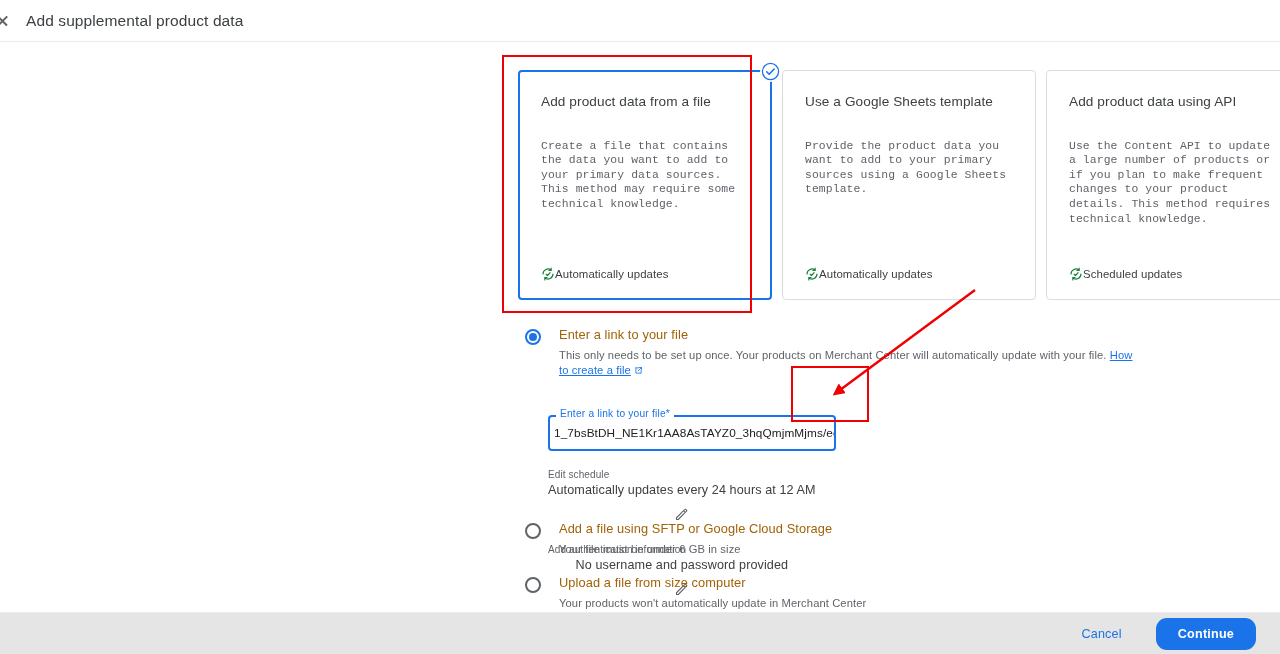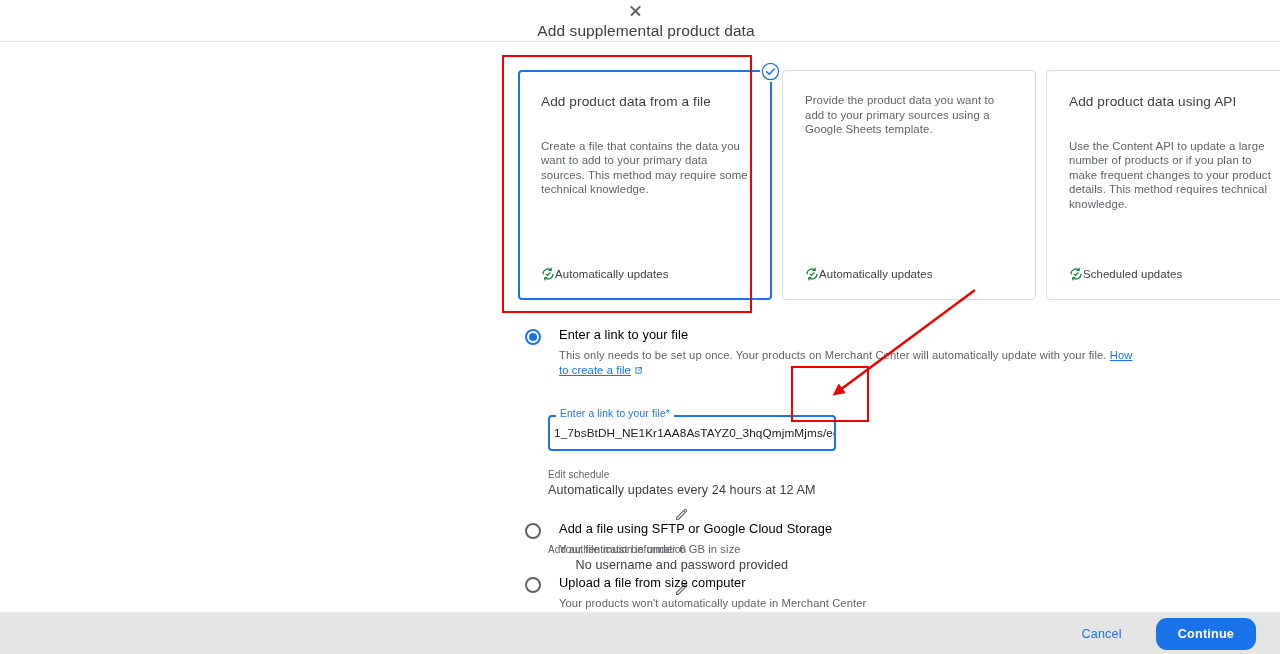--- a/index.html
+++ b/index.html
@@ -11,21 +11,21 @@
     color: #202124;
     overflow: hidden;
   }
 
   
   #app-header {
     position: absolute; top: 0; left: 0;
     width: 1280px; height: 42px;
     background: #fff;
     border-bottom: 1px solid #e8eaed;
-    display: flex; align-items: center; flex-direction: column;
+    display: flex; align-items: center;
   }
   #close-icon {
     width: 22px; height: 22px;
     margin-left: -8px;
     position: relative;
     flex: 0 0 auto;
     cursor: pointer;
   }
   #close-icon::before, #close-icon::after {
     content: ""; position: absolute;
@@ -76,20 +76,21 @@
     color: #3c4043;
     line-height: 1.3;
     margin-bottom: 28px;
     letter-spacing: .1px;
   }
   .card-desc {
     font-size: 11.4px;
     color: #5f6368;
     line-height: 1.28;
     letter-spacing: .1px;
+    font-family: Liberation Mono, monospace;
   }
   .card-footer {
     margin-top: auto;
     display: flex; align-items: center;
     gap: 0;
   }
   .card-footer .badge-label {
     font-size: 11.4px;
     color: #3c4043;
     letter-spacing: .1px;
@@ -131,21 +132,21 @@
     position: absolute;
     left: 50%; top: 50%;
     width: 8px; height: 8px;
     margin: -4px 0 0 -4px;
     border-radius: 50%;
     background: #1a73e8;
   }
   .radio-texts { margin-left: 18px; }
   .radio-label {
     font-size: 12.8px;
-    color: #000000;
+    color: #a16207;
     letter-spacing: .1px;
     line-height: 1.25;
   }
   .radio-sub {
     margin-top: 5px;
     font-size: 11.2px;
     color: #5f6368;
     letter-spacing: .1px;
     line-height: 1.3;
   }
@@ -285,20 +286,21 @@
             <path d="M3.5 12a8.5 8.5 0 0 1 13.9-6.6M20.5 12a8.5 8.5 0 0 1-13.9 6.6" fill="none" stroke="#188038" stroke-width="2" stroke-linecap="round"></path>
             <path d="M17.4 1.9v3.8h-3.8M6.6 22.1v-3.8h3.8" fill="none" stroke="#188038" stroke-width="2" stroke-linecap="round" stroke-linejoin="round"></path>
             <path d="M8.6 12.2l2.4 2.4 4.6-4.8" fill="none" stroke="#188038" stroke-width="2" stroke-linecap="round" stroke-linejoin="round"></path>
           </svg>
         </span>
         <span class="badge-label">Automatically updates</span>
       </div>
     </div>
 
     <div class="option-card">
+      <div class="card-title">Use a Google Sheets template</div>
       <div class="card-desc">Provide the product data you want to add to your primary sources using a Google Sheets template.</div>
       <div class="card-footer">
         <span class="sync-icon">
           <svg width="14" height="14" viewBox="0 0 24 24" aria-hidden="true">
             <path d="M3.5 12a8.5 8.5 0 0 1 13.9-6.6M20.5 12a8.5 8.5 0 0 1-13.9 6.6" fill="none" stroke="#188038" stroke-width="2" stroke-linecap="round"></path>
             <path d="M17.4 1.9v3.8h-3.8M6.6 22.1v-3.8h3.8" fill="none" stroke="#188038" stroke-width="2" stroke-linecap="round" stroke-linejoin="round"></path>
             <path d="M8.6 12.2l2.4 2.4 4.6-4.8" fill="none" stroke="#188038" stroke-width="2" stroke-linecap="round" stroke-linejoin="round"></path>
           </svg>
         </span>
         <span class="badge-label">Automatically updates</span>

